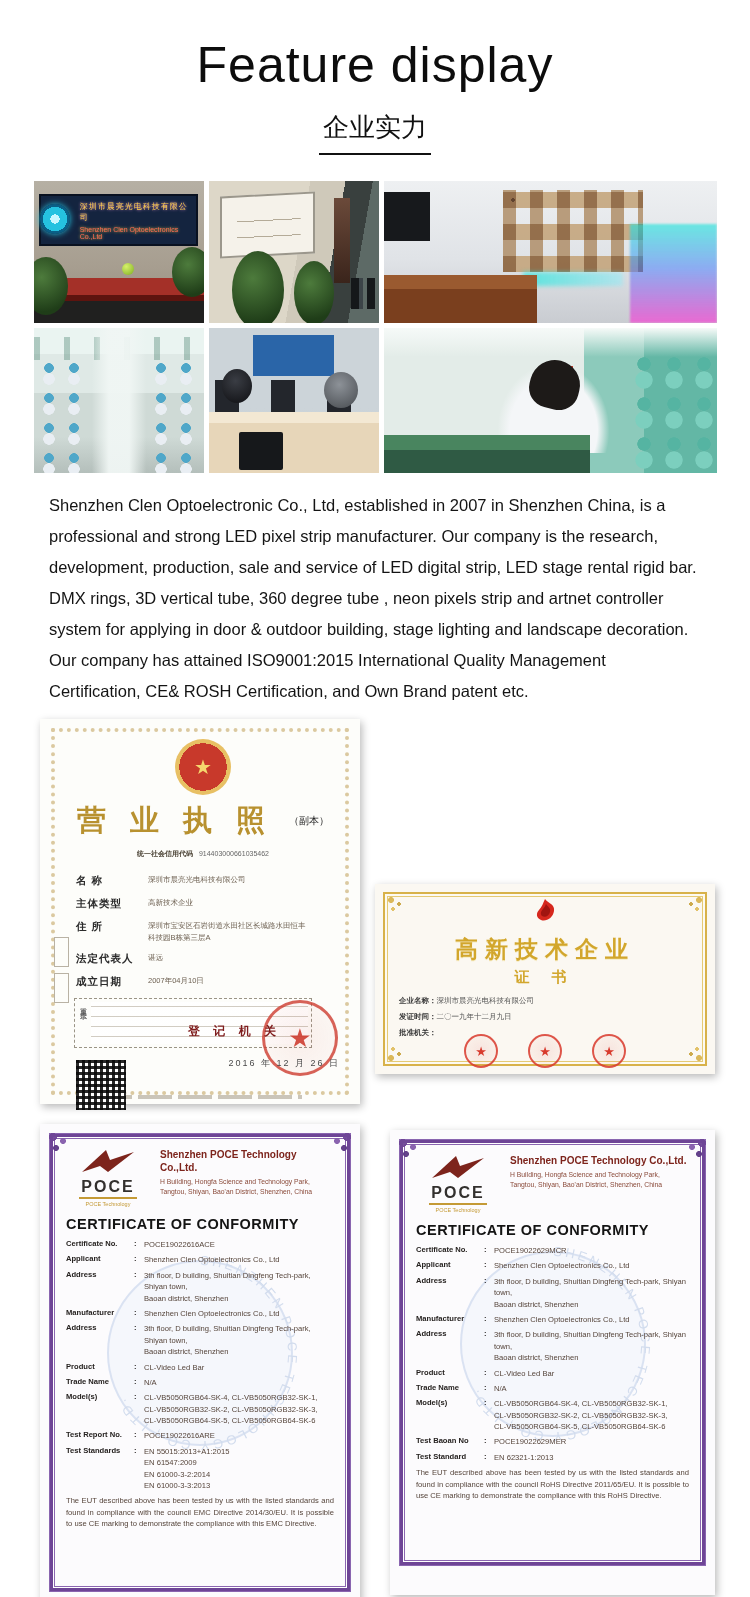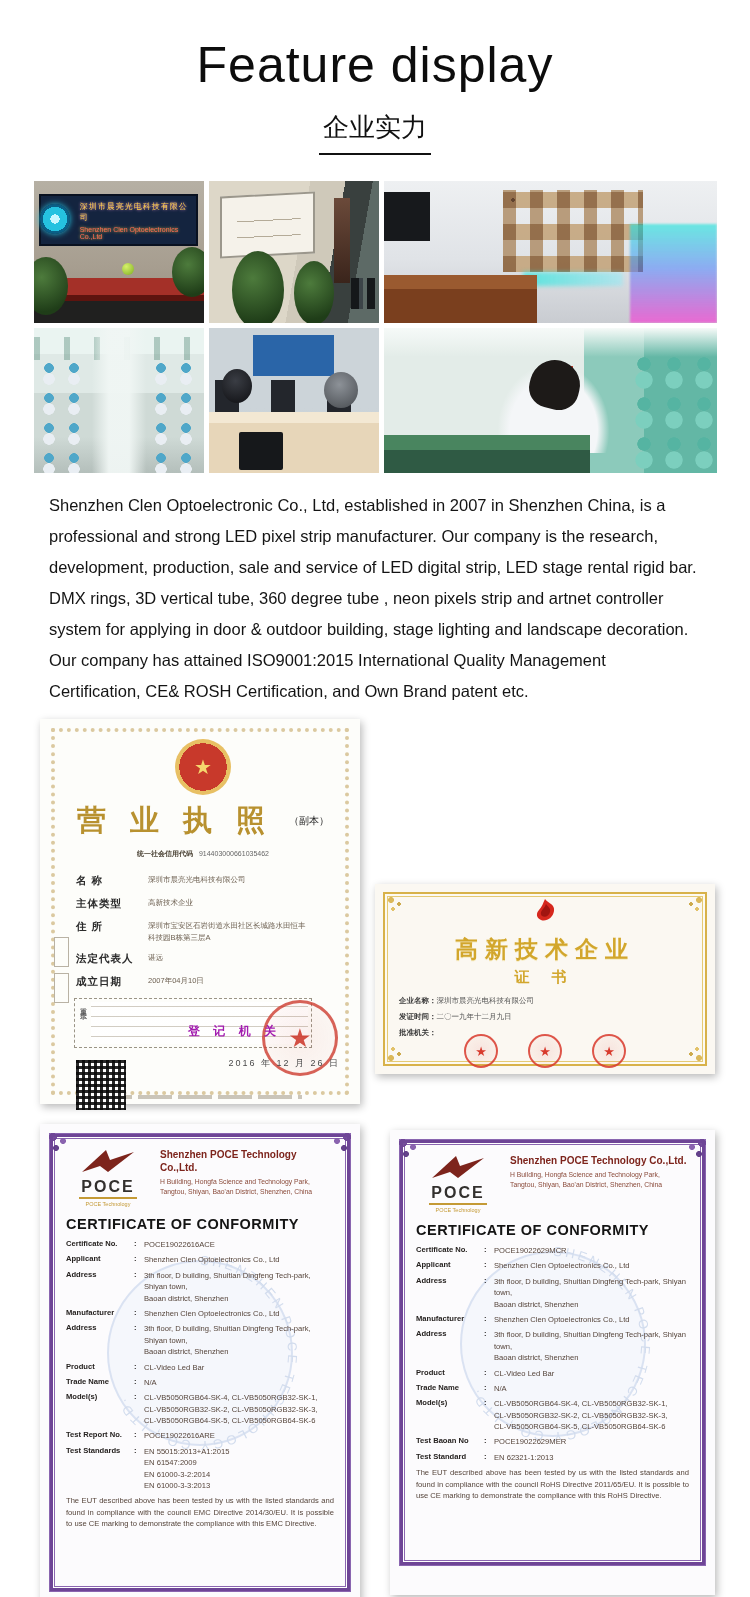--- a/index.html
+++ b/index.html
@@ -120,21 +120,21 @@
   .bl-rows { margin:15px 0 0 6px; }
   .bl-rows .row { display:flex; margin-bottom:9px; }
   .bl-rows .lbl { width:72px; font-size:10.5px; font-weight:700; color:#2b2b2b; flex:none; letter-spacing:1px; }
   .bl-rows .val { font-size:7.5px; color:#6e6152; line-height:1.55; width:160px; }
   .bl-notice { border:1px dashed #9a9486; margin:4px 0 0 4px; width:238px; height:50px; display:flex; padding:3px; }
   .bl-notice .nlbl { writing-mode:vertical-rl; font-size:7px; color:#555; letter-spacing:2px; flex:none; margin-right:3px; }
   .bl-notice .nbody { flex:1; background:repeating-linear-gradient(#fff 0 4px, #c7c0b4 4px 5px, #fff 5px 10px); opacity:.8; }
   .bl-qr { width:50px; height:50px; margin:12px 0 0 6px; background-color:#fff;
            background-image:repeating-linear-gradient(90deg, rgba(10,10,10,.88) 0 3px, transparent 3px 6px),
                             repeating-linear-gradient(rgba(10,10,10,.88) 0 3px, transparent 3px 6px); }
-  .bl-registrar { position:absolute; z-index:2; left:148px; bottom:64px; font-size:12px; font-weight:700; letter-spacing:5px; color:#a21caf; white-space:nowrap; }
+  .bl-registrar { position:absolute; z-index:2; left:148px; bottom:64px; font-size:12px; font-weight:700; letter-spacing:5px; color:#7f1d1d; white-space:nowrap; }
   .bl-seal { position:absolute; z-index:1; right:22px; bottom:28px; width:76px; height:76px; border-radius:50%;
              border:3px solid rgba(205,60,48,.8); display:flex; align-items:center; justify-content:center;
              color:rgba(205,60,48,.9); font-size:26px; background:radial-gradient(circle, rgba(205,60,48,.08), rgba(205,60,48,.02)); }
   .bl-date { position:absolute; z-index:2; right:20px; bottom:34px; font-size:9px; color:#4a4a4a; letter-spacing:2px;margin-top:32px; }
   .bl-minibox { position:absolute; left:14px; border:1px solid #b9b2a4; width:15px; height:30px; }
   .mb1 { top:218px; } .mb2 { top:254px; }
   .bl-footline { position:absolute; bottom:5px; left:18%; right:18%; height:4px;
                  background:repeating-linear-gradient(90deg, #b5ad9e 0 34px, transparent 34px 40px); opacity:.7; }
 
   .ht-card { width:340px; height:190px; background:#fbf8f2; box-shadow:2px 3px 8px rgba(0,0,0,.28);

